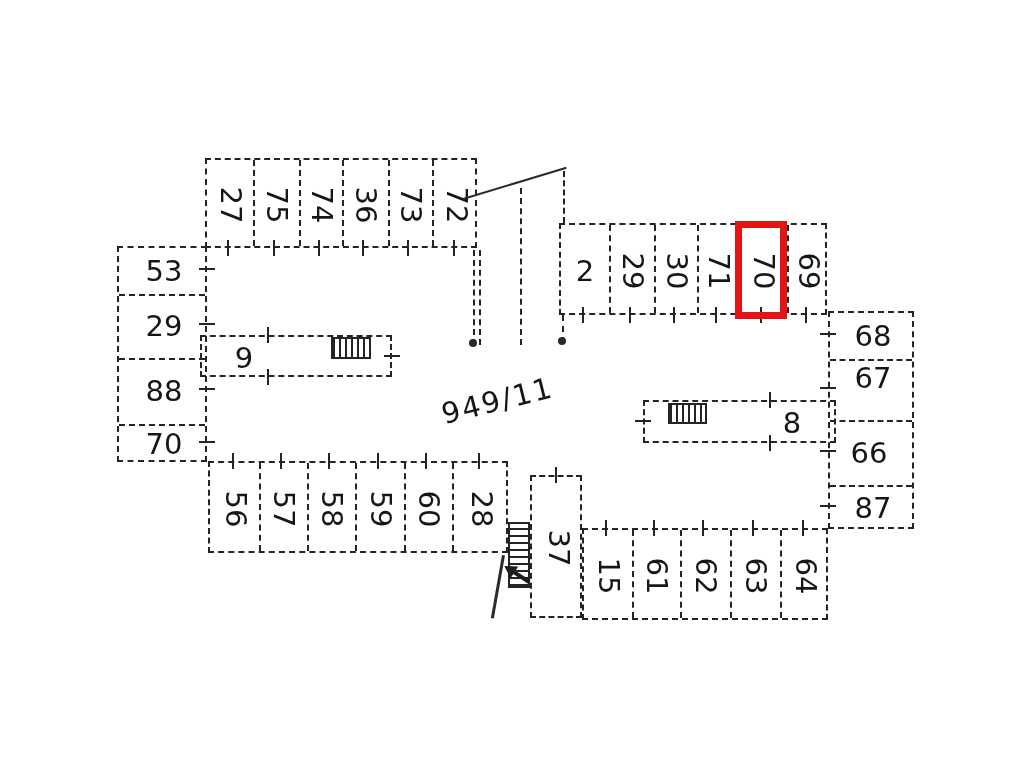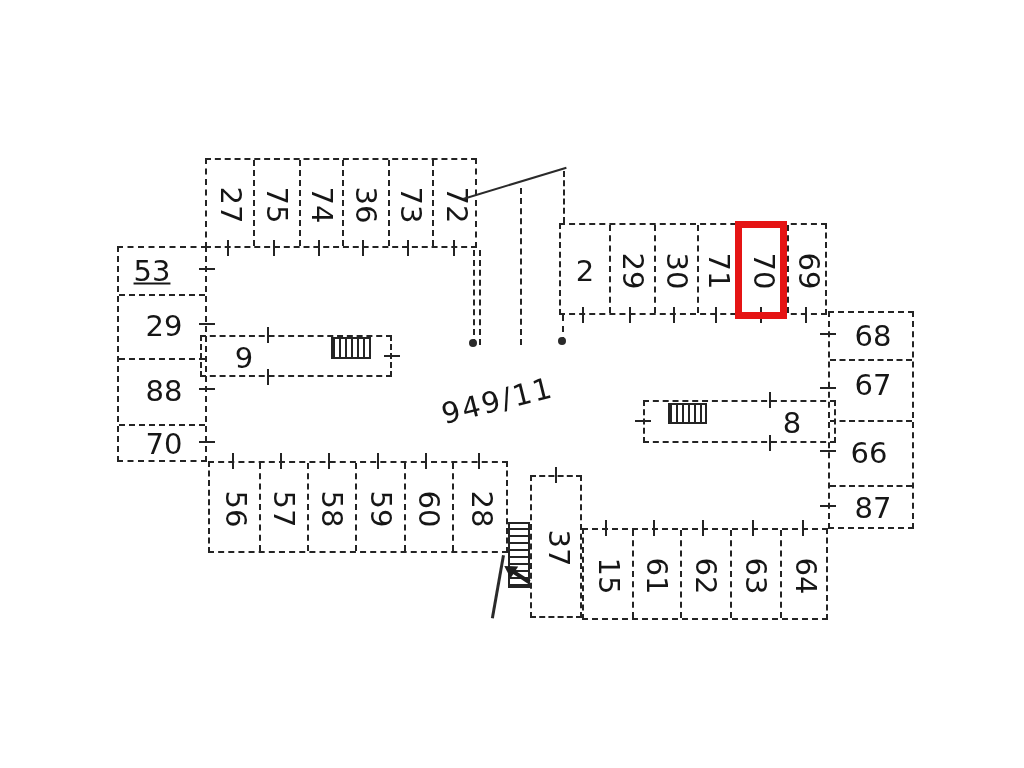--- a/index.html
+++ b/index.html
@@ -84,35 +84,35 @@
       <div class="tick" style="left:582px;top:307px;width:2px;height:16px;"></div>
       <div class="tick" style="left:628.5px;top:307px;width:2px;height:16px;"></div>
       <div class="tick" style="left:672.5px;top:307px;width:2px;height:16px;"></div>
       <div class="tick" style="left:715px;top:307px;width:2px;height:16px;"></div>
       <div class="tick" style="left:760px;top:307px;width:2px;height:16px;"></div>
       <div class="tick" style="left:805px;top:307px;width:2px;height:16px;"></div>
       <div class="box" style="left:117px;top:246px;width:90px;height:216px;">
         <div class="hdiv" style="top:46px;"></div>
         <div class="hdiv" style="top:110px;"></div>
         <div class="hdiv" style="top:176px;"></div>
-        <div class="lbl" style="left:33px;top:23px;text-decoration:underline;">53</div>
+        <div class="lbl" style="left:45px;top:23px;">53</div>
         <div class="lbl" style="left:45px;top:78px;">29</div>
         <div class="lbl" style="left:45px;top:143px;">88</div>
         <div class="lbl" style="left:45px;top:196px;">70</div>
       </div>
       <div class="tick" style="left:199px;top:268px;width:16px;height:2px;"></div>
       <div class="tick" style="left:199px;top:323px;width:16px;height:2px;"></div>
       <div class="tick" style="left:199px;top:388px;width:16px;height:2px;"></div>
       <div class="tick" style="left:199px;top:441px;width:16px;height:2px;"></div>
       <div class="box" style="left:828px;top:311px;width:86px;height:218px;">
         <div class="hdiv" style="top:46px;"></div>
         <div class="hdiv" style="top:107px;"></div>
         <div class="hdiv" style="top:172px;"></div>
         <div class="lbl" style="left:43px;top:23px;">68</div>
-        <div class="lbl" style="left:43px;top:72px;">67</div>
+        <div class="lbl" style="left:43px;top:65px;">67</div>
         <div class="lbl" style="left:39px;top:139.5px;">66</div>
         <div class="lbl" style="left:43px;top:195px;">87</div>
       </div>
       <div class="tick" style="left:820px;top:333px;width:16px;height:2px;"></div>
       <div class="tick" style="left:820px;top:386.5px;width:16px;height:2px;"></div>
       <div class="tick" style="left:820px;top:449.5px;width:16px;height:2px;"></div>
       <div class="tick" style="left:820px;top:505px;width:16px;height:2px;"></div>
       <div class="box" style="left:208px;top:461px;width:300px;height:92px;">
         <div class="vdiv" style="left:49px;"></div>
         <div class="vdiv" style="left:97px;"></div>

